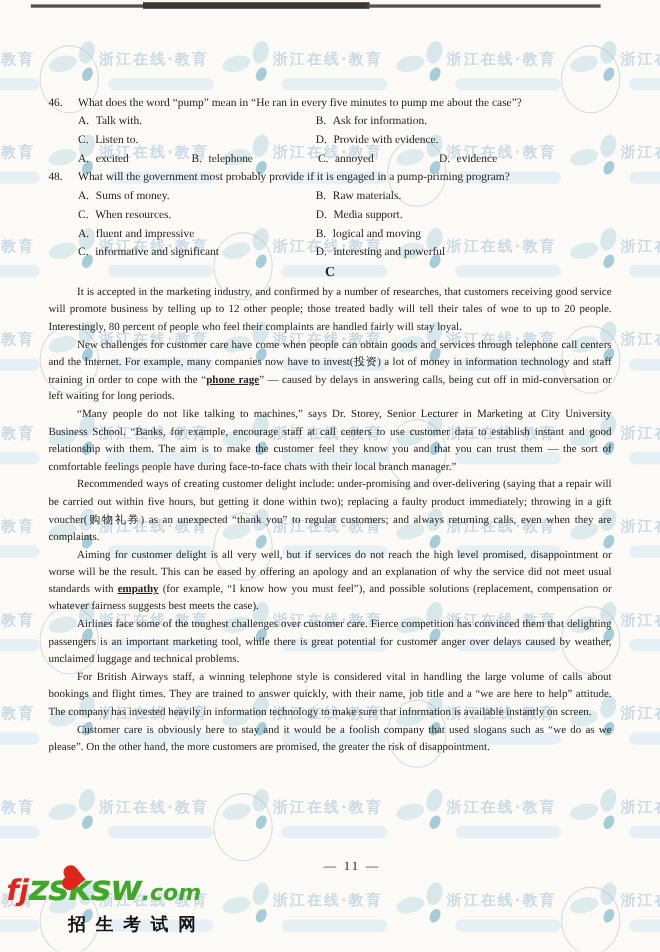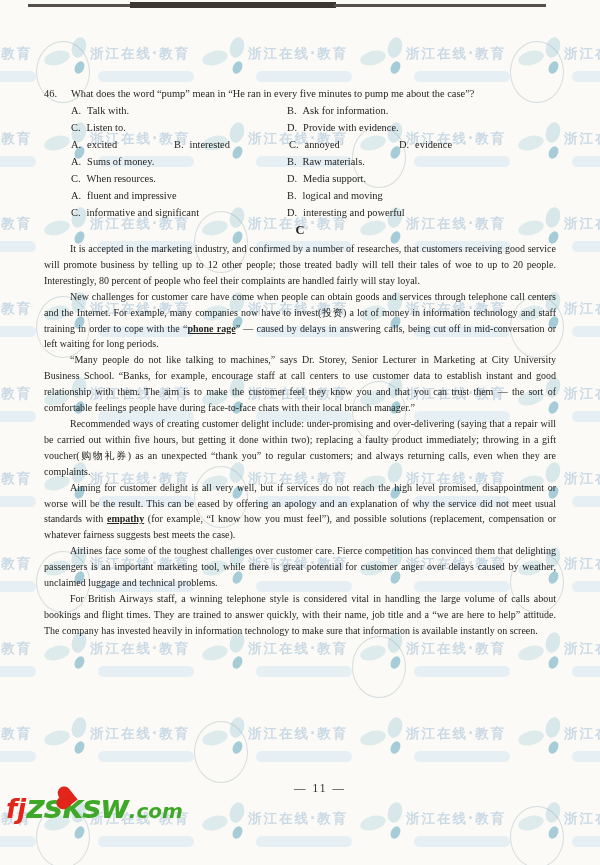--- a/index.html
+++ b/index.html
@@ -531,33 +531,37 @@
         </div>
       </div>
       <div class="question">
         <div class="q-options four-col">
           <span class="option">
             <span class="opt-label">A.</span>
             <span class="opt-text">excited</span>
           </span>
           <span class="option">
             <span class="opt-label">B.</span>
-            <span class="opt-text">interested</span>
+            <span class="opt-text">telephone</span>
           </span>
           <span class="option">
             <span class="opt-label">C.</span>
             <span class="opt-text">annoyed</span>
           </span>
           <span class="option">
             <span class="opt-label">D.</span>
             <span class="opt-text">evidence</span>
           </span>
         </div>
       </div>
       <div class="question">
+        <div class="q-head">
+          <span class="q-num">48.</span>
+          <span class="q-text">What will the government most probably provide if it is engaged in a pump-priming program?</span>
+        </div>
         <div class="q-options two-col">
           <span class="option">
             <span class="opt-label">A.</span>
             <span class="opt-text">Sums of money.</span>
           </span>
           <span class="option">
             <span class="opt-label">B.</span>
             <span class="opt-text">Raw materials.</span>
           </span>
           <span class="option">
@@ -593,23 +597,25 @@
     </div>
   <div class="section-label">C</div>
   <div class="passage">
       <p class="para"><span>It is accepted in the marketing industry, and confirmed by a number of researches, that customers receiving good service will promote business by telling up to 12 other people; those treated badly will tell their tales of woe to up to 20 people. Interestingly, 80 percent of people who feel their complaints are handled fairly will stay loyal.</span></p>
       <p class="para"><span>New challenges for customer care have come when people can obtain goods and services through telephone call centers and the Internet. For example, many companies now have to invest(投资) a lot of money in information technology and staff training in order to cope with the “</span><span class="key-term">phone rage</span><span>” — caused by delays in answering calls, being cut off in mid-conversation or left waiting for long periods.</span></p>
       <p class="para"><span>“Many people do not like talking to machines,” says Dr. Storey, Senior Lecturer in Marketing at City University Business School. “Banks, for example, encourage staff at call centers to use customer data to establish instant and good relationship with them. The aim is to make the customer feel they know you and that you can trust them — the sort of comfortable feelings people have during face-to-face chats with their local branch manager.”</span></p>
       <p class="para"><span>Recommended ways of creating customer delight include: under-promising and over-delivering (saying that a repair will be carried out within five hours, but getting it done within two); replacing a faulty product immediately; throwing in a gift voucher(购物礼券) as an unexpected “thank you” to regular customers; and always returning calls, even when they are complaints.</span></p>
       <p class="para"><span>Aiming for customer delight is all very well, but if services do not reach the high level promised, disappointment or worse will be the result. This can be eased by offering an apology and an explanation of why the service did not meet usual standards with </span><span class="key-term">empathy</span><span> (for example, “I know how you must feel”), and possible solutions (replacement, compensation or whatever fairness suggests best meets the case).</span></p>
       <p class="para"><span>Airlines face some of the toughest challenges over customer care. Fierce competition has convinced them that delighting passengers is an important marketing tool, while there is great potential for customer anger over delays caused by weather, unclaimed luggage and technical problems.</span></p>
       <p class="para"><span>For British Airways staff, a winning telephone style is considered vital in handling the large volume of calls about bookings and flight times. They are trained to answer quickly, with their name, job title and a “we are here to help” attitude. The company has invested heavily in information technology to make sure that information is available instantly on screen.</span></p>
+      <p class="para"><span>Customer care is obviously here to stay and it would be a foolish company that used slogans such as “we do as we please”. On the other hand, the more customers are promised, the greater the risk of disappointment.</span></p>
     </div>
 </div>
 
 <div class="footer">— 11 —</div>
 
 <div class="logo">
   <span class="heart"></span>
   <div class="logo-line">
     <span class="logo-fj">fj</span><span class="logo-main">zsksw</span><span class="logo-com">.com</span>
   </div>
+  <div class="logo-sub">招生考试网</div>
 </div>
 
 </body></html>

